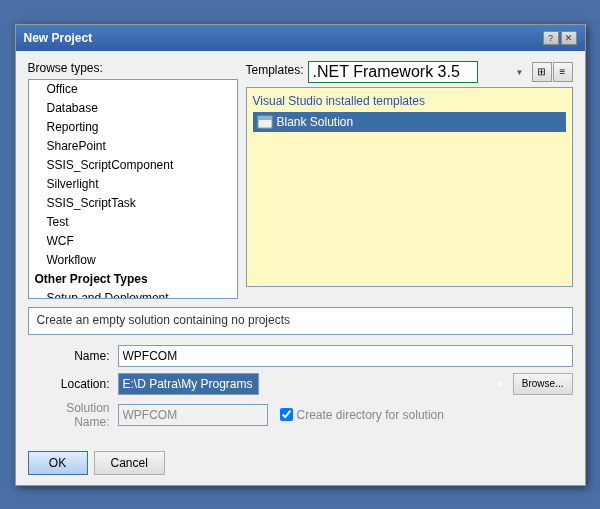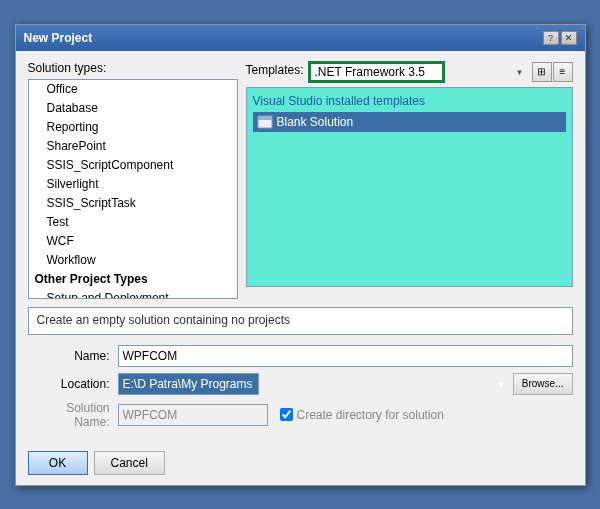--- a/index.html
+++ b/index.html
@@ -92,24 +92,24 @@
     .list-item.indent1 {
       padding-left: 18px;
     }
     .templates-header-row {
       display: flex;
       align-items: center;
       gap: 4px;
       margin-bottom: 4px;
     }
     .framework-select {
-      border: 3px solid #15803d;
+      border: 1px solid #15803d;
       background: white;
       padding: 1px 4px;
-      font-size: 12px;
+      font-size: 16px;
       height: 22px;
       flex: 1;
       cursor: pointer;
       appearance: none;
       -webkit-appearance: none;
       padding-right: 16px;
       position: relative;
     }
     .select-wrapper {
       position: relative;
@@ -135,21 +135,21 @@
       border: 1px solid #999;
       background: linear-gradient(to bottom, #f5f5f5, #ddd);
       cursor: pointer;
       display: flex;
       align-items: center;
       justify-content: center;
       font-size: 10px;
     }
     .templates-box {
       border: 1px solid #7f9db9;
-      background: #5eead4;
+      background: #fef9c3;
       min-height: 200px;
       padding: 6px;
     }
     .templates-section-label {
       color: #2255aa;
       font-size: 12px;
       margin-bottom: 4px;
     }
     .template-item {
       display: flex;
@@ -280,21 +280,21 @@
     <div class="title-bar-buttons">
       <div class="title-btn">?</div>
       <div class="title-btn">✕</div>
     </div>
   </div>
 
   <div class="dialog-body">
     <div class="top-section">
 
       <div class="left-panel">
-        <div class="panel-label">Solution types:</div>
+        <div class="panel-label">Browse types:</div>
         <div class="list-box">
           <div class="list-item indent1">Office</div>
           <div class="list-item indent1">Database</div>
           <div class="list-item indent1">Reporting</div>
           <div class="list-item indent1">SharePoint</div>
           <div class="list-item indent1">SSIS_ScriptComponent</div>
           <div class="list-item indent1">Silverlight</div>
           <div class="list-item indent1">SSIS_ScriptTask</div>
           <div class="list-item indent1">Test</div>
           <div class="list-item indent1">WCF</div>

